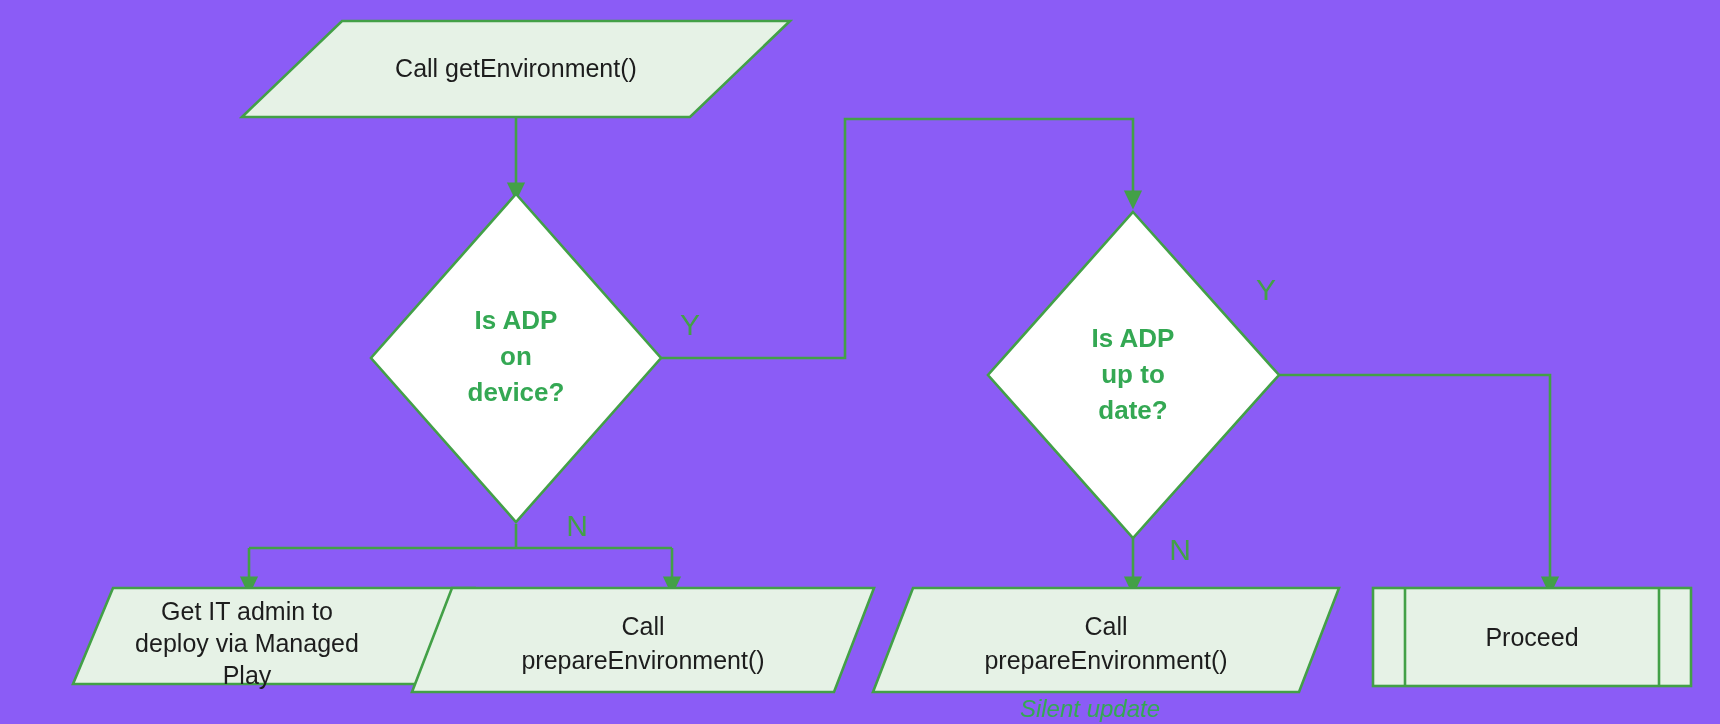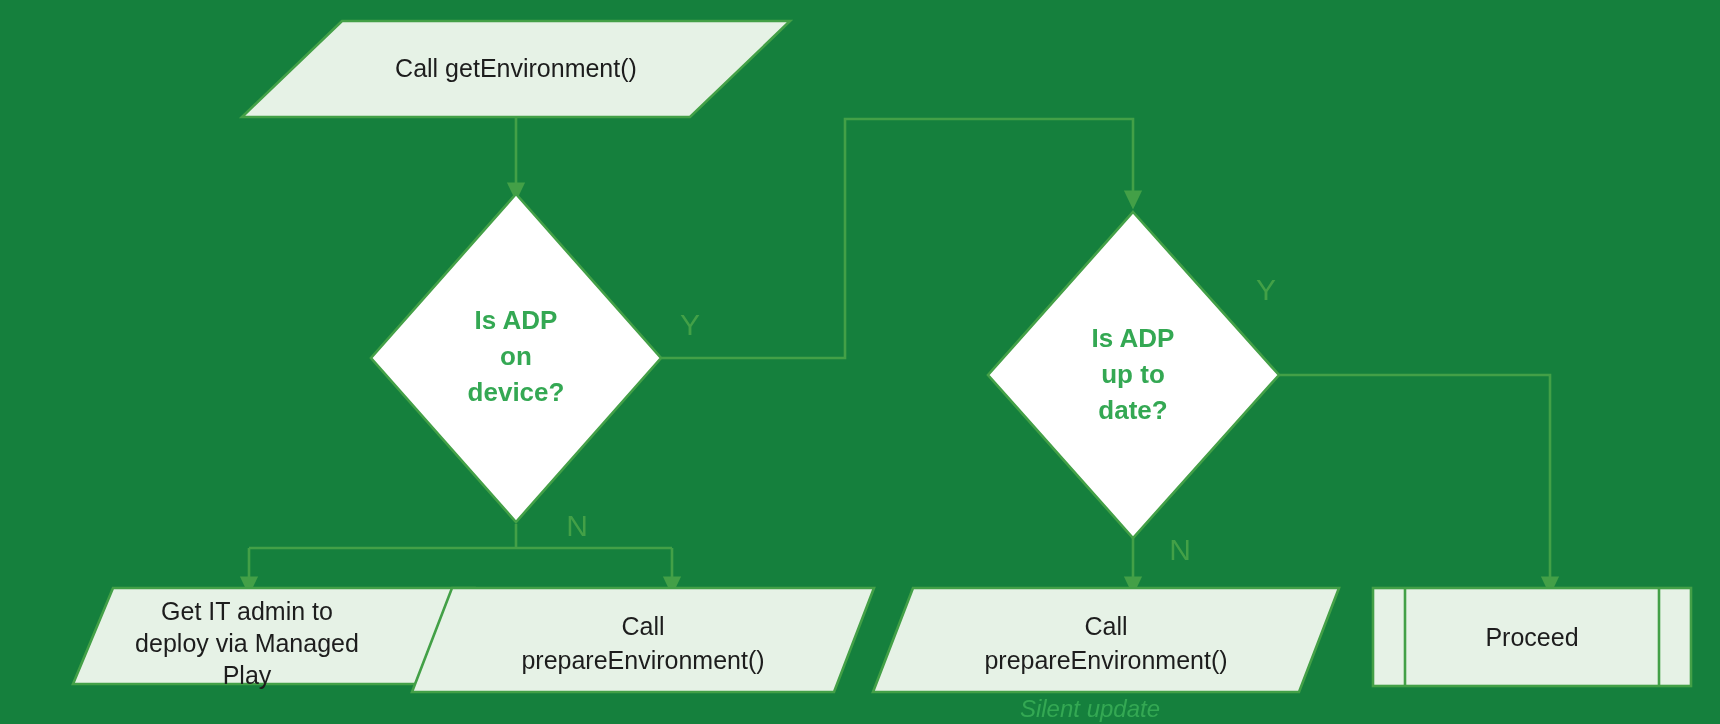--- a/index.html
+++ b/index.html
@@ -10,21 +10,21 @@
   body {
     width: 1720px;
     height: 724px;
     overflow: hidden;
     font-family: "Liberation Sans", sans-serif;
   }
   #flowchart-root {
     position: relative;
     width: 1720px;
     height: 724px;
-    background: #15803d;
+    background: #8b5cf6;
   }
   svg#flow-svg {
     display: block;
     width: 1720px;
     height: 724px;
   }
   .shape-fill {
     fill: #e6f2e6;
     stroke: #43a047;
     stroke-width: 2.6;

